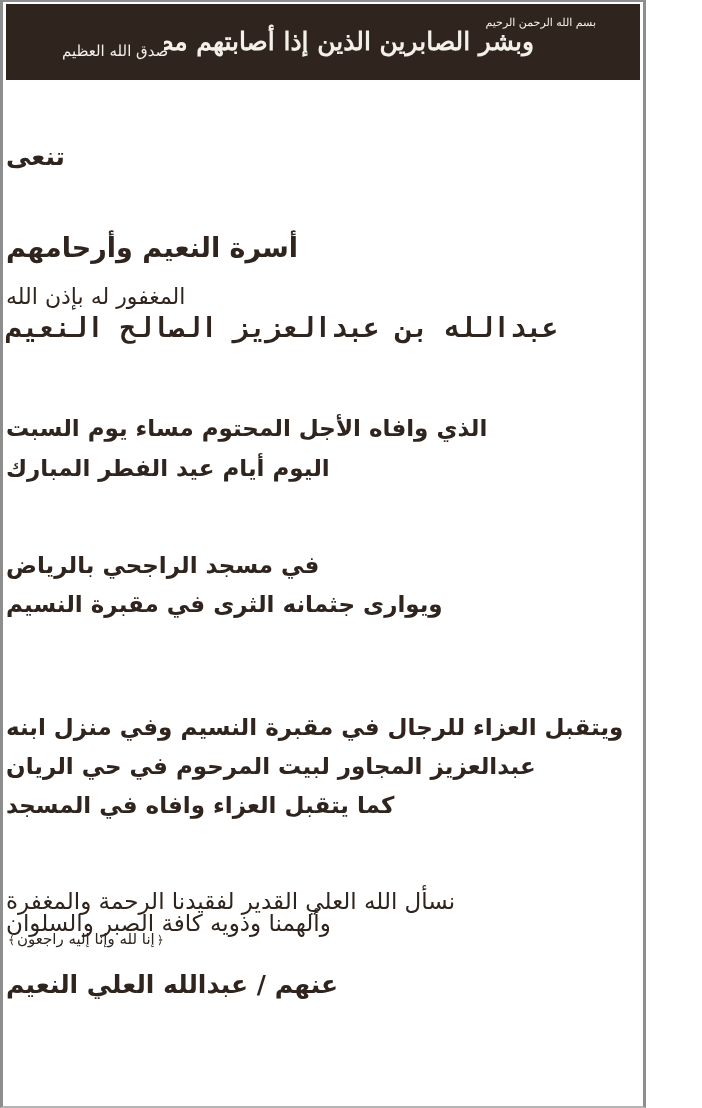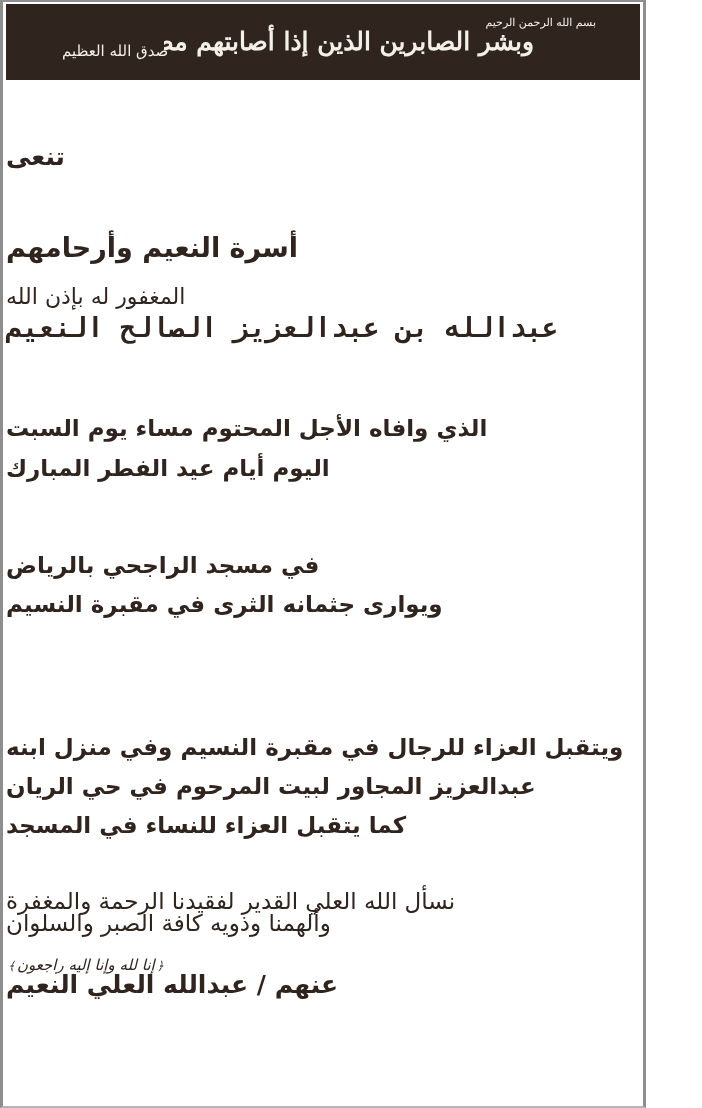--- a/index.html
+++ b/index.html
@@ -79,23 +79,23 @@
       text-align: left;
       white-space: nowrap;
     }
     .bold { font-weight: bold; }
     .l-tan3a     { top: 62px;  font-size: 25px; }
     .l-family    { top: 120px; font-size: 27px; margin-top: 32px; }
     .l-maghfur   { top: 172px; font-size: 22px; font-weight: normal; margin-top: 32px; }
     .l-name      { top: 232px; font-size: 27px; letter-spacing: -1px; font-family: Liberation Mono, monospace; }
     .l-p1        { top: 328px; font-size: 23px; line-height: 40px; }
     .l-p2        { top: 466px; font-size: 23px; line-height: 39px; }
-    .l-p3        { top: 648px; font-size: 23px; line-height: 39px; }
+    .l-p3        { top: 628px; font-size: 23px; line-height: 39px; }
     .l-dua       { top: 810px; font-size: 23px; line-height: 22px; font-weight: normal; }
-    .l-inna      { top: 876px; font-size: 15px; font-weight: normal; font-style: italic; }
+    .l-inna      { top: 850px; font-size: 15px; font-weight: normal; }
     .l-signature { top: 890px; font-size: 25px; }
     .orn {
       display: inline-block;
       font-size: 12px;
       vertical-align: middle;
       padding: 0 2px;
     }
   </style>
 </head>
 <body>
@@ -124,21 +124,21 @@
     </div>
 
     <div class="line bold l-p2">
       <div>في مسجد الراجحي بالرياض</div>
       <div>ويوارى جثمانه الثرى في مقبرة النسيم</div>
     </div>
 
     <div class="line bold l-p3">
       <div>ويتقبل العزاء للرجال في مقبرة النسيم وفي منزل ابنه</div>
       <div>عبدالعزيز المجاور لبيت المرحوم في حي الريان</div>
-      <div>كما يتقبل العزاء للنساء في المسجد</div>
+      <div>كما يتقبل العزاء وافاه في المسجد</div>
     </div>
 
     <div class="line l-dua">
       <div>نسأل الله العلي القدير لفقيدنا الرحمة والمغفرة</div>
       <div>وألهمنا وذويه كافة الصبر والسلوان</div>
     </div>
 
     <div class="line l-inna">
       <span class="orn">﴿</span><span>إنا لله وإنا إليه راجعون</span><span class="orn">﴾</span>
     </div>

